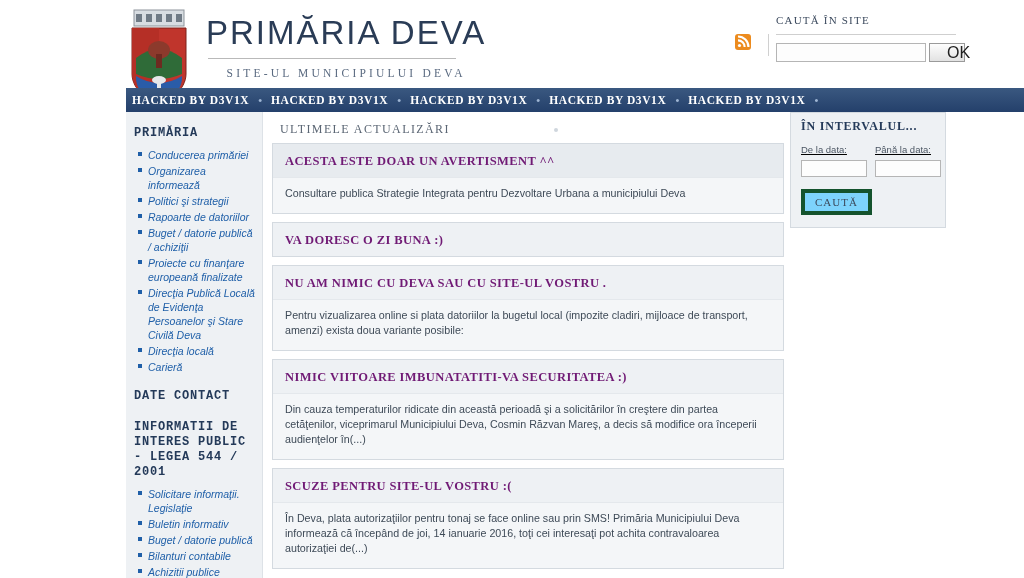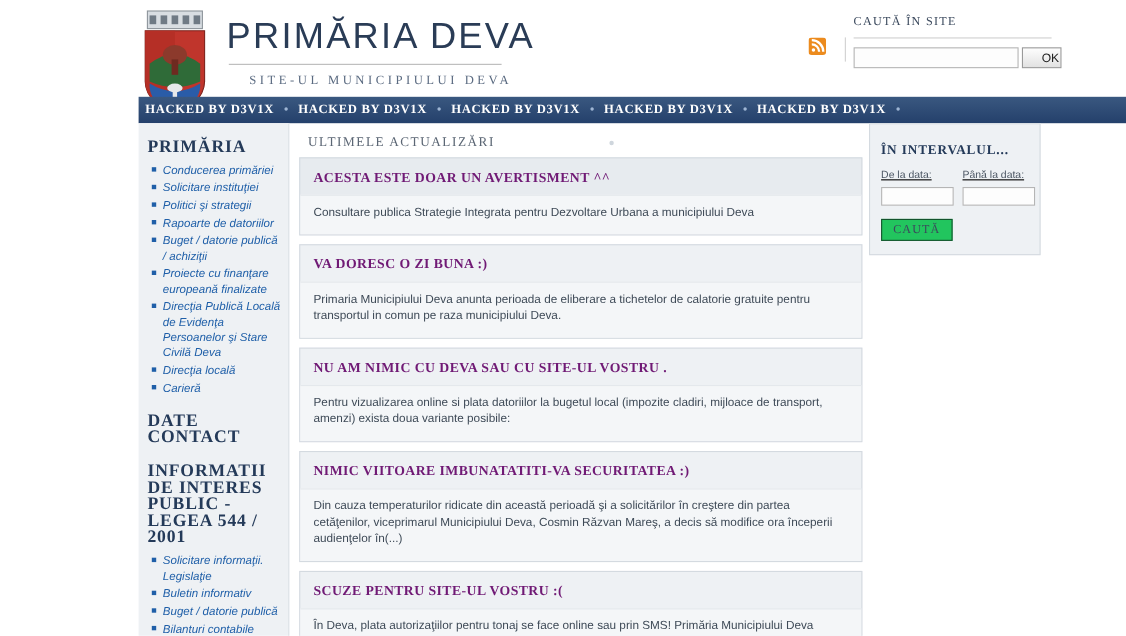--- a/index.html
+++ b/index.html
@@ -92,21 +92,21 @@
     background: #fdfdfd;
     font-size: 11px;
     padding: 1px 3px;
     color: #333;
     outline: none;
   }
   .search-go {
     margin-left: 3px;
     min-width: 24px;
     height: 19px;
-    font-size: 11px;
+    font-size: 16px;
     border: 1px solid #9a9a9a;
     background: linear-gradient(#fdfdfd,#e2e2e2);
     color: #222;
     cursor: pointer;
     padding: 0 17px;
   }
   .search-divider {
     position: absolute;
     left: 768px;
     top: 34px;
@@ -157,22 +157,22 @@
     position: absolute;
     left: 126px;
     top: 0;
     width: 136px;
     background: #eef1f4;
     min-height: 466px;
     border-right: 1px solid #dde2e7;
     padding: 12px 0 0 0;
   }
   .side-head {
-    font-family: Liberation Serif, serif;
-    font-size: 16px;
+    font-family: Liberation Mono, monospace;
+    font-size: 12px;
     font-weight: bold;
     letter-spacing: 0.8px;
     color: #243a59;
     padding: 2px 8px 6px 8px;
     line-height: 15px;
   }
   .side-head.spaced { padding-top: 10px; }
   .side-list {
     list-style: none;
     margin: 0 0 4px 0;
@@ -250,21 +250,21 @@
   
   .rightcol {
     position: absolute;
     left: 790px;
     top: 0;
     width: 156px;
   }
   .right-box {
     border: 1px solid #d4dae0;
     background: #eef1f4;
-    padding: 16px 10px 12px 10px;
+    padding: 6px 10px 12px 10px;
   }
   .right-head {
     font-family: "Liberation Serif", serif;
     font-size: 12px;
     font-weight: bold;
     letter-spacing: 0.8px;
     color: #243a59;
     margin-bottom: 10px;
   }
   .date-row {
@@ -286,22 +286,22 @@
     font-size: 10px;
     padding: 1px 2px;
     outline: none;
   }
   .cauta-btn {
     margin-top: 12px;
     font-family: "Liberation Serif", serif;
     font-size: 11px;
     letter-spacing: 1px;
     color: #3b4a5c;
-    background: #22c55e;
-    border: 1px solid #14532d;
+    background: #7dd3fc;
+    border: 4px solid #14532d;
     padding: 3px 10px;
     cursor: pointer;
   }
 </style>
 </head>
 <body>
 
 <div class="header">
 
   <div class="crest">
@@ -367,21 +367,21 @@
   <span class="nav-sep">•</span>
 </div>
 
 <div class="page">
 
   <div class="sidebar">
 
     <div class="side-head">PRIMĂRIA</div>
     <ul class="side-list">
       <li><span>Conducerea primăriei</span></li>
-      <li><span>Solicitare instituţiei</span></li>
+      <li><span>Organizarea informează</span></li>
       <li><span>Politici şi strategii</span></li>
       <li><span>Rapoarte de datoriilor</span></li>
       <li><span>Buget / datorie publică / achiziţii</span></li>
       <li><span>Proiecte cu finanţare europeană finalizate</span></li>
       <li><span>Direcţia Publică Locală de Evidenţa Persoanelor şi Stare Civilă Deva</span></li>
       <li><span>Direcţia locală</span></li>
       <li><span>Carieră</span></li>
     </ul>
 
     <div class="side-head spaced">DATE CONTACT</div>
@@ -404,21 +404,20 @@
       <span class="main-title-dot"></span>
     </div>
 
     <div class="news-item first">
       <div class="news-head">ACESTA ESTE DOAR UN AVERTISMENT ^^</div>
       <div class="news-body">Consultare publica Strategie Integrata pentru Dezvoltare Urbana a municipiului Deva</div>
     </div>
 
     <div class="news-item">
       <div class="news-head">VA DORESC O ZI BUNA :)</div>
-      <div class="news-body">Primaria Municipiului Deva anunta perioada de eliberare a tichetelor de calatorie gratuite pentru transportul in comun pe raza municipiului Deva.</div>
     </div>
 
     <div class="news-item">
       <div class="news-head">NU AM NIMIC CU DEVA SAU CU SITE-UL VOSTRU .</div>
       <div class="news-body">Pentru vizualizarea online si plata datoriilor la bugetul local (impozite cladiri, mijloace de transport, amenzi) exista doua variante posibile:</div>
     </div>
 
     <div class="news-item">
       <div class="news-head">NIMIC VIITOARE IMBUNATATITI-VA SECURITATEA :)</div>
       <div class="news-body">Din cauza temperaturilor ridicate din această perioadă şi a solicitărilor în creştere din partea cetăţenilor, viceprimarul Municipiului Deva, Cosmin Răzvan Mareş, a decis să modifice ora începerii audienţelor în(...)</div>

